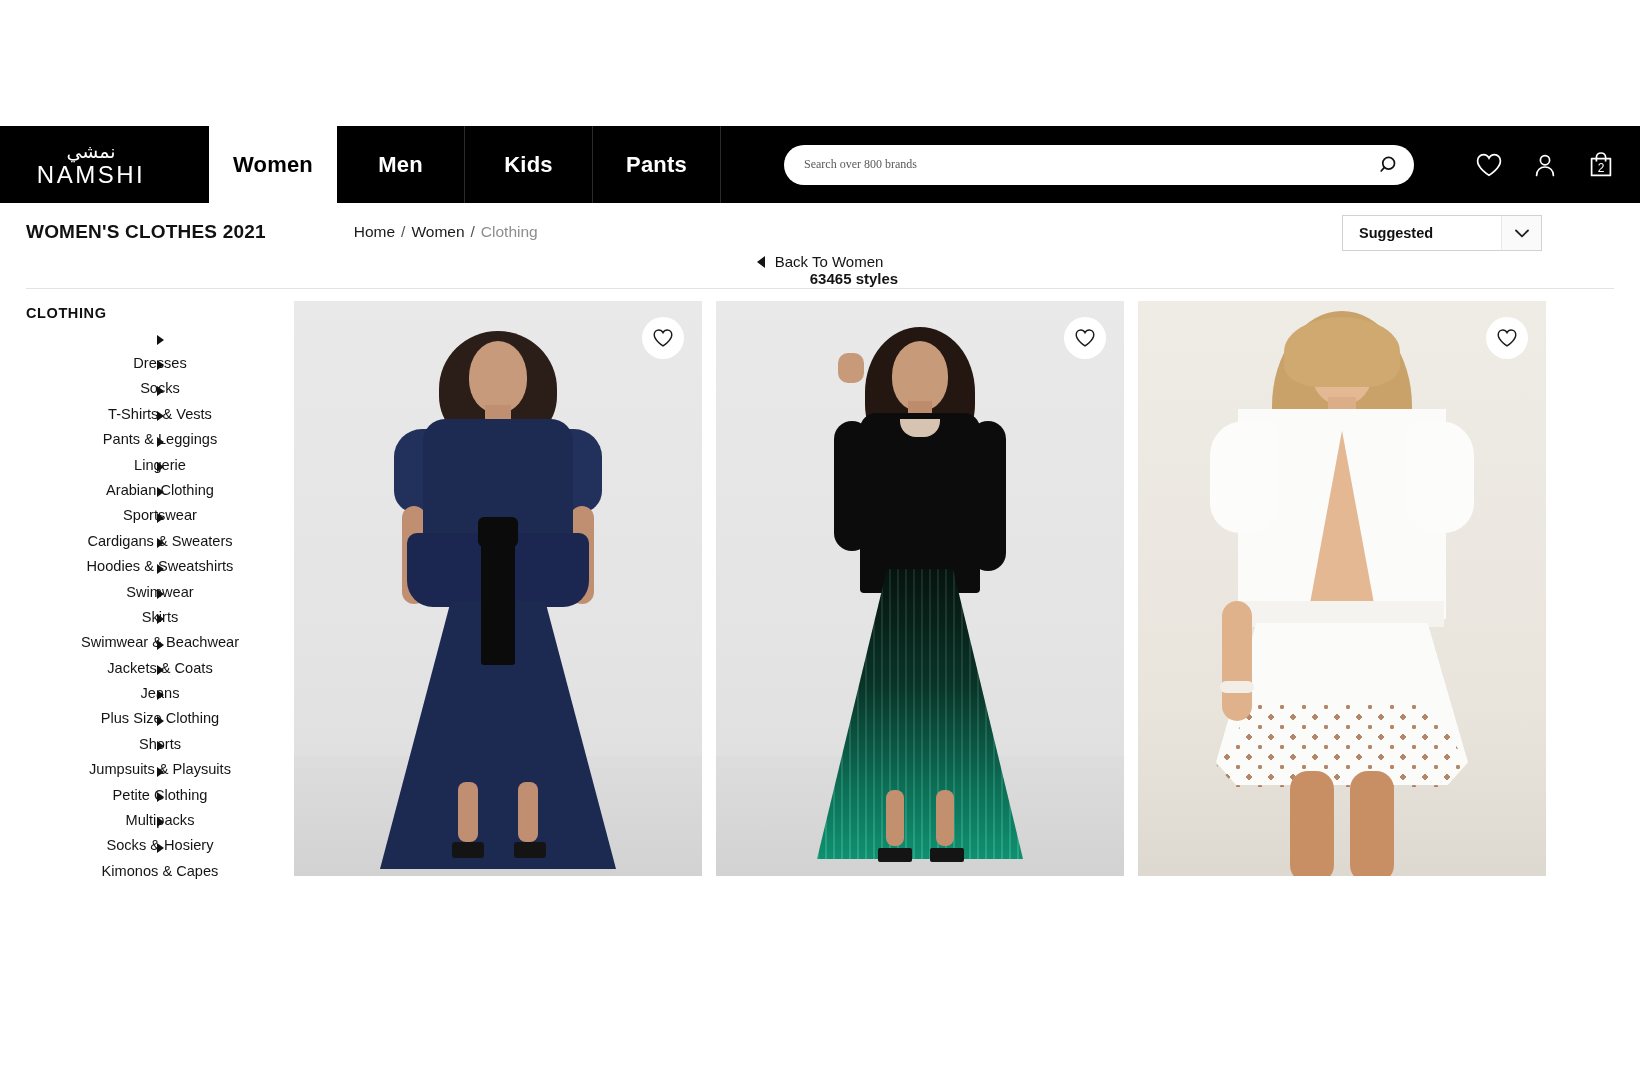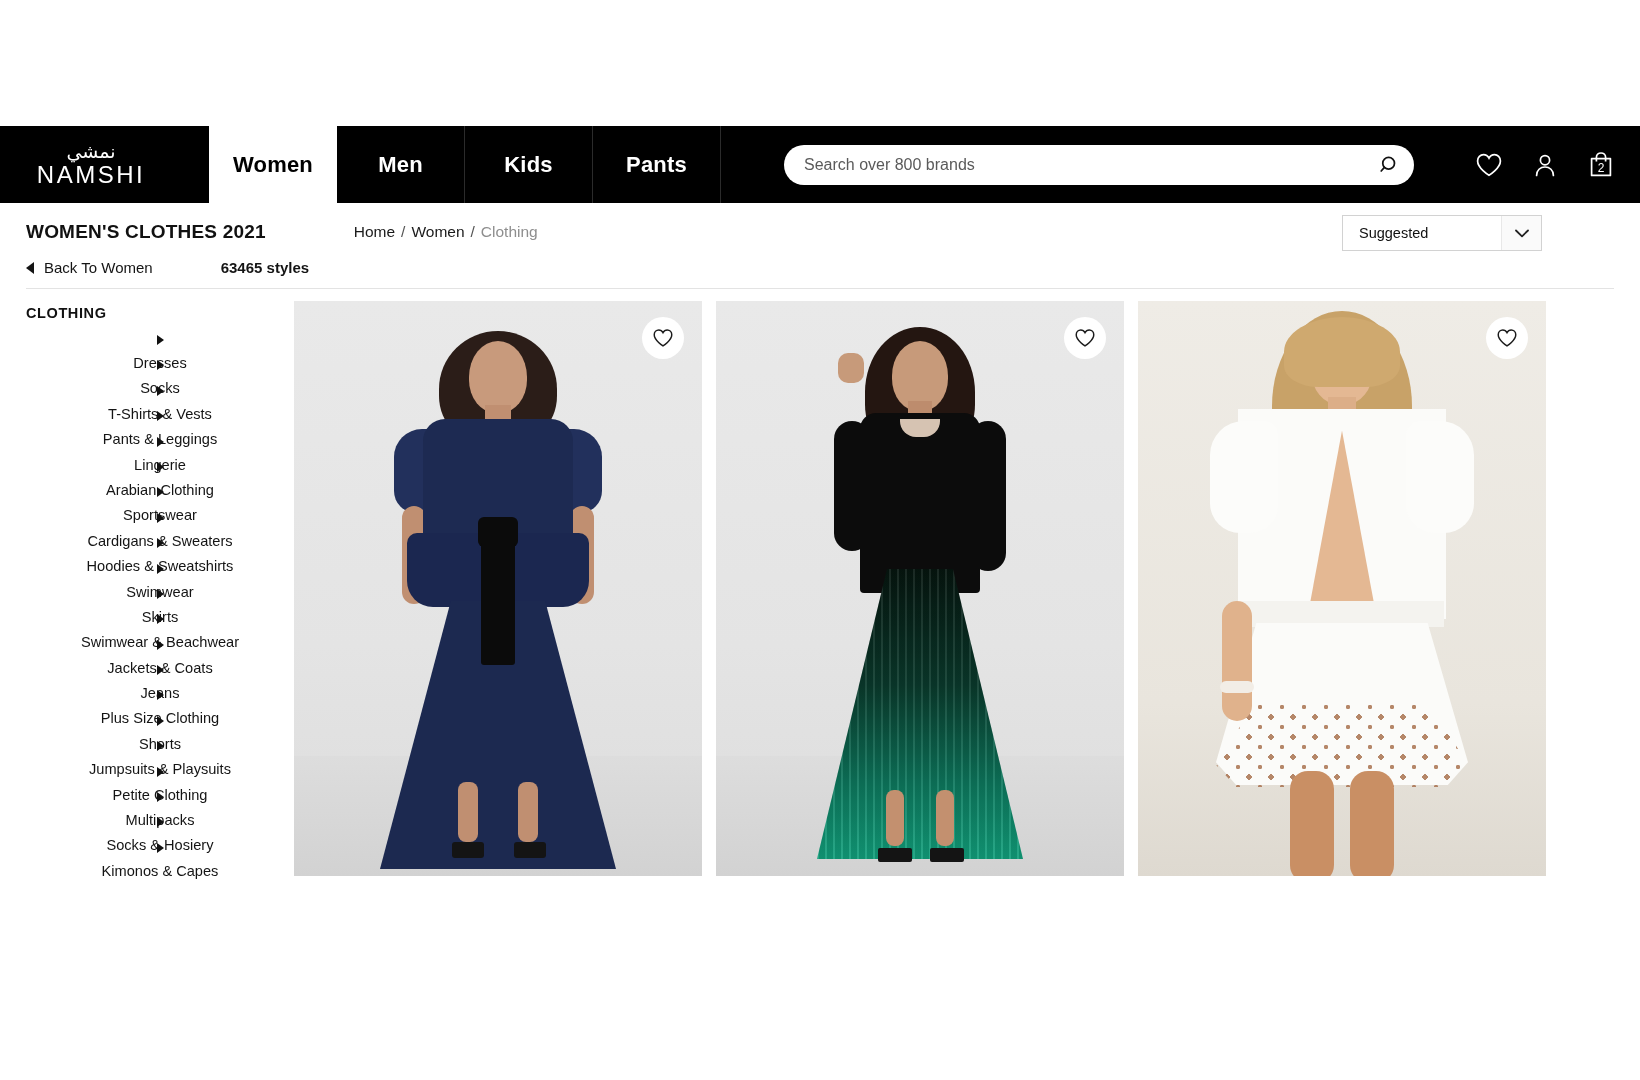--- a/index.html
+++ b/index.html
@@ -68,22 +68,22 @@
   .search-box {
     position:relative;
     width:630px; height:40px;
     background:#fff; border-radius:20px;
     display:flex; align-items:center;
   }
   .search-input {
     border:none; outline:none; background:transparent;
     width:100%; height:100%;
     padding: 0 46px 0 20px;
-    font-size:16px; color:#c2410c;
-    font-family:Liberation Sans, sans-serif;
+    font-size:12px; color:#c2410c;
+    font-family:Liberation Serif, serif;
   }
   .search-input::placeholder { color:#5a5a5a; }
   .search-icon-btn {
     position:absolute; right:12px; top:50%;
     transform:translateY(-50%);
     width:24px; height:24px;
     display:flex; align-items:center; justify-content:center;
     cursor:pointer; background:transparent; border:none; padding:0;
   }
 
@@ -125,36 +125,37 @@
 
   .sort-select {
     position:absolute; right:98px; top:12px;
     width:200px; height:36px;
     background:#fff; border:1px solid #d2d2d2;
     display:flex; align-items:center;
     cursor:pointer;
   }
   .sort-label {
     flex:1; padding-left:16px;
-    font-size:14.5px; font-weight:400; color:#111;
+    font-size:14.5px; font-weight:700; color:#111;
   }
   .sort-chev {
     width:40px; height:100%;
     border-left:1px solid #e8e8e8;
     display:flex; align-items:center; justify-content:center;
     background:#fafafa;
   }
 
   
   .sub-row {
     display:flex; align-items:center;
     height:36px;
     border-bottom:1px solid #e3e3e3;
     margin: 6px 26px 0 26px;
     padding-bottom:6px;
+    flex-direction:column;
   }
   .back-link {
     display:flex; align-items:center; gap:10px;
     font-size:15px; color:#141414; cursor:pointer;
   }
   .back-arrow {
     width:0;height:0;
     border-top:6px solid transparent;
     border-bottom:6px solid transparent;
     border-right:8px solid #141414;

